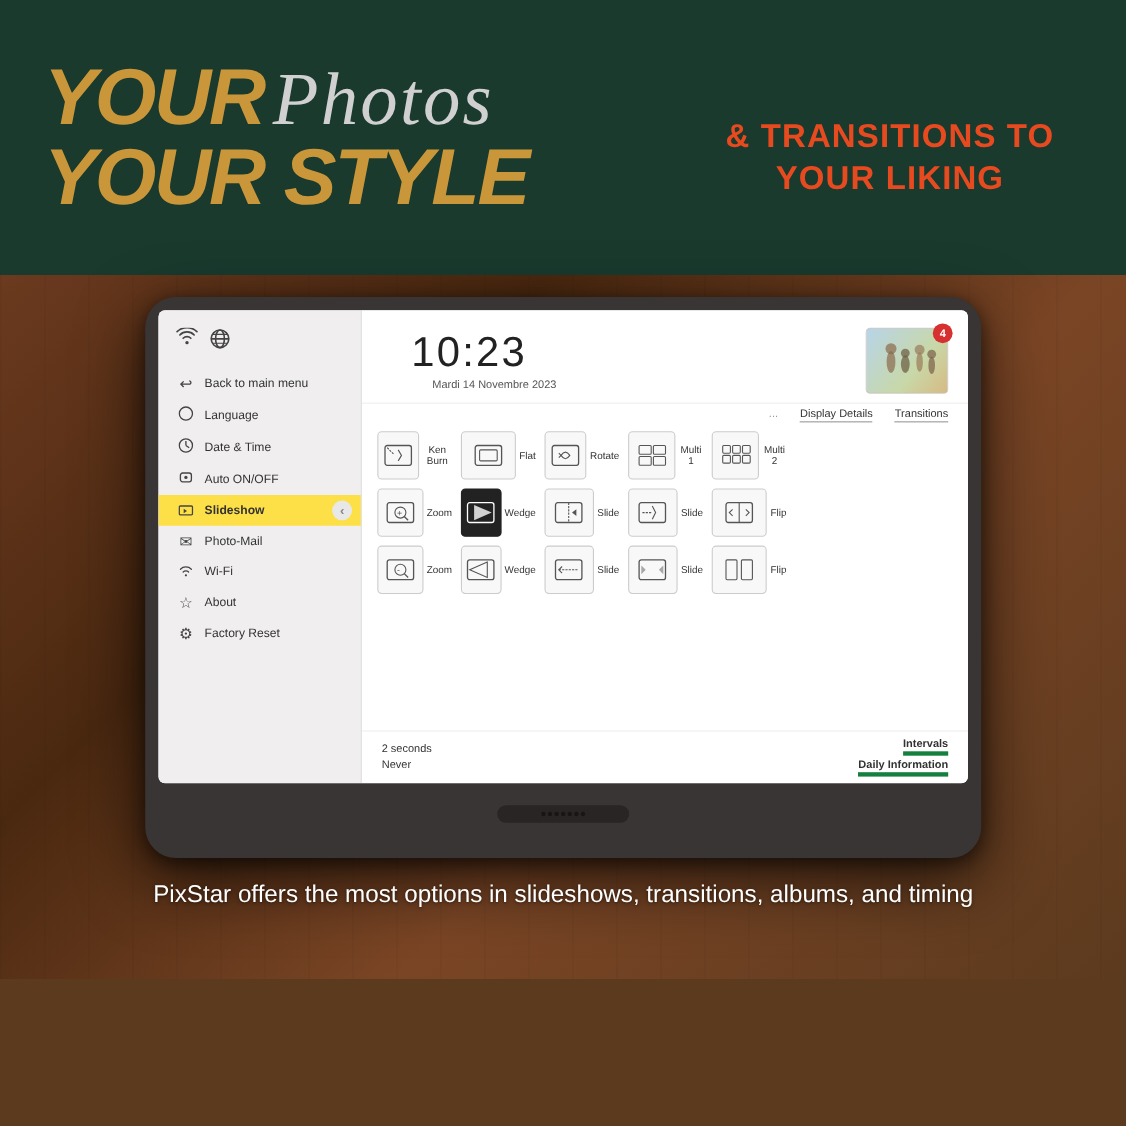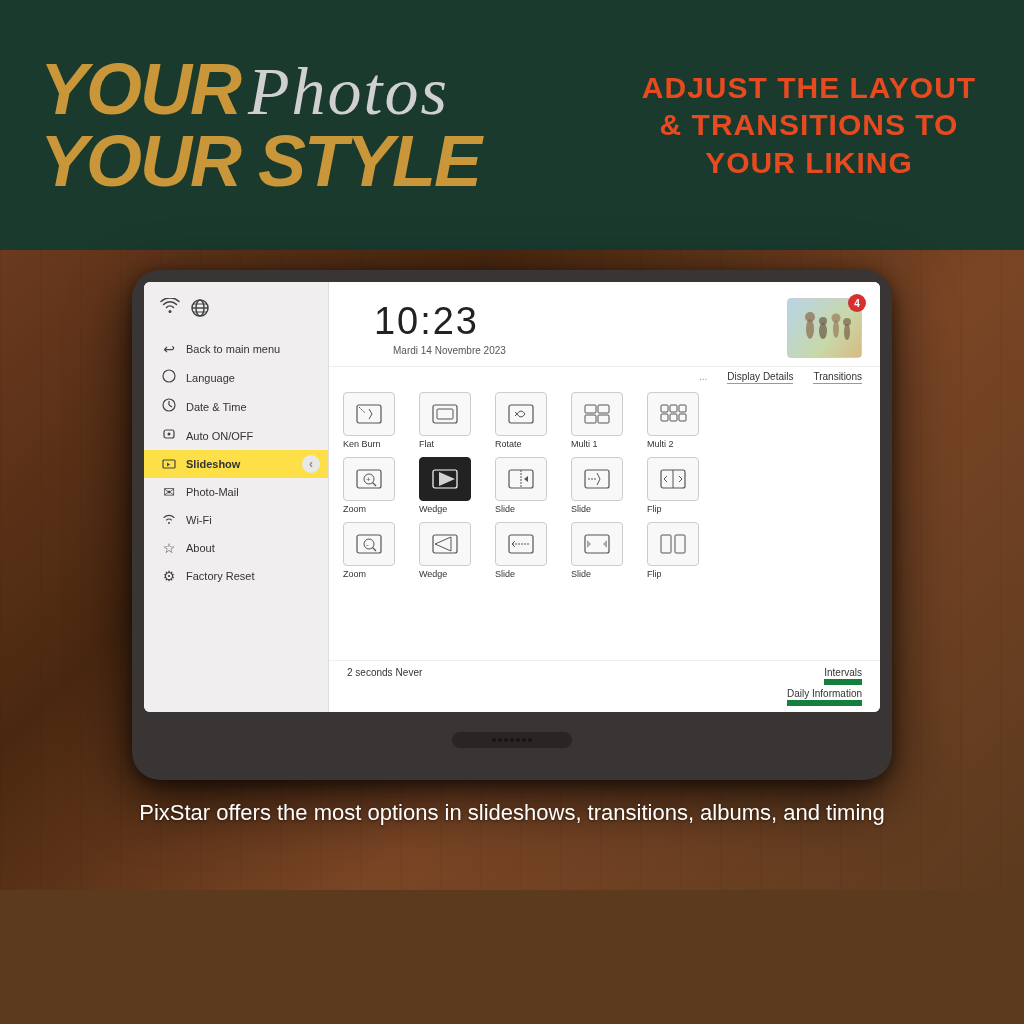--- a/index.html
+++ b/index.html
@@ -274,22 +274,21 @@
       overflow-y: auto;
     }
     .transitions-row {
       display: flex;
       gap: 8px;
       margin-bottom: 8px;
       justify-content: flex-start;
     }
     .transition-item {
       display: flex;
-      flex-direction: column;
-      align-items: flex-start;
+      align-items: center;
       gap: 3px;
       cursor: pointer;
       width: 68px;
     }
     .transition-icon-box {
       width: 52px;
       height: 44px;
       border: 1px solid #ccc;
       border-radius: 4px;
       display: flex;
@@ -315,34 +314,35 @@
     .bottom-settings {
       border-top: 1px solid #eee;
       padding: 6px 18px;
       display: flex;
       justify-content: space-between;
       font-size: 10px;
       color: #333;
     }
     .bottom-left {
       display: flex;
-      flex-direction: row;
+      flex-direction: column;
       gap: 3px;
       justify-content: center;
     }
     .bottom-right {
       display: flex;
       flex-direction: column;
       align-items: flex-end;
       gap: 3px;
     }
     .bottom-label {
       color: #333;
-      border-bottom: 6px solid #15803d;
+      border-bottom: 4px solid #15803d;
       padding-bottom: 1px;
+      font-weight: bold;
     }
 
     
     .caption-area {
       width: 100%;
       text-align: center;
       padding: 18px 60px 10px;
       position: relative;
       z-index: 2;
     }
@@ -368,21 +368,21 @@
     <div class="banner-title-your-photos">
       <span class="banner-your">YOUR</span>
       <span class="banner-photos">Photos</span>
     </div>
     <div>
       <span class="banner-your-style">YOUR STYLE</span>
     </div>
   </div>
   <div class="banner-right">
     <div class="banner-right-text">
-      <span>ADJUST THE LAYOUT</span><br>
+      <br>
       <span>&amp; TRANSITIONS TO</span><br>
       <span>YOUR LIKING</span>
     </div>
   </div>
 </div>
 
 <div class="wood-area">
 
   <div class="tablet">
     <div class="tablet-screen">

